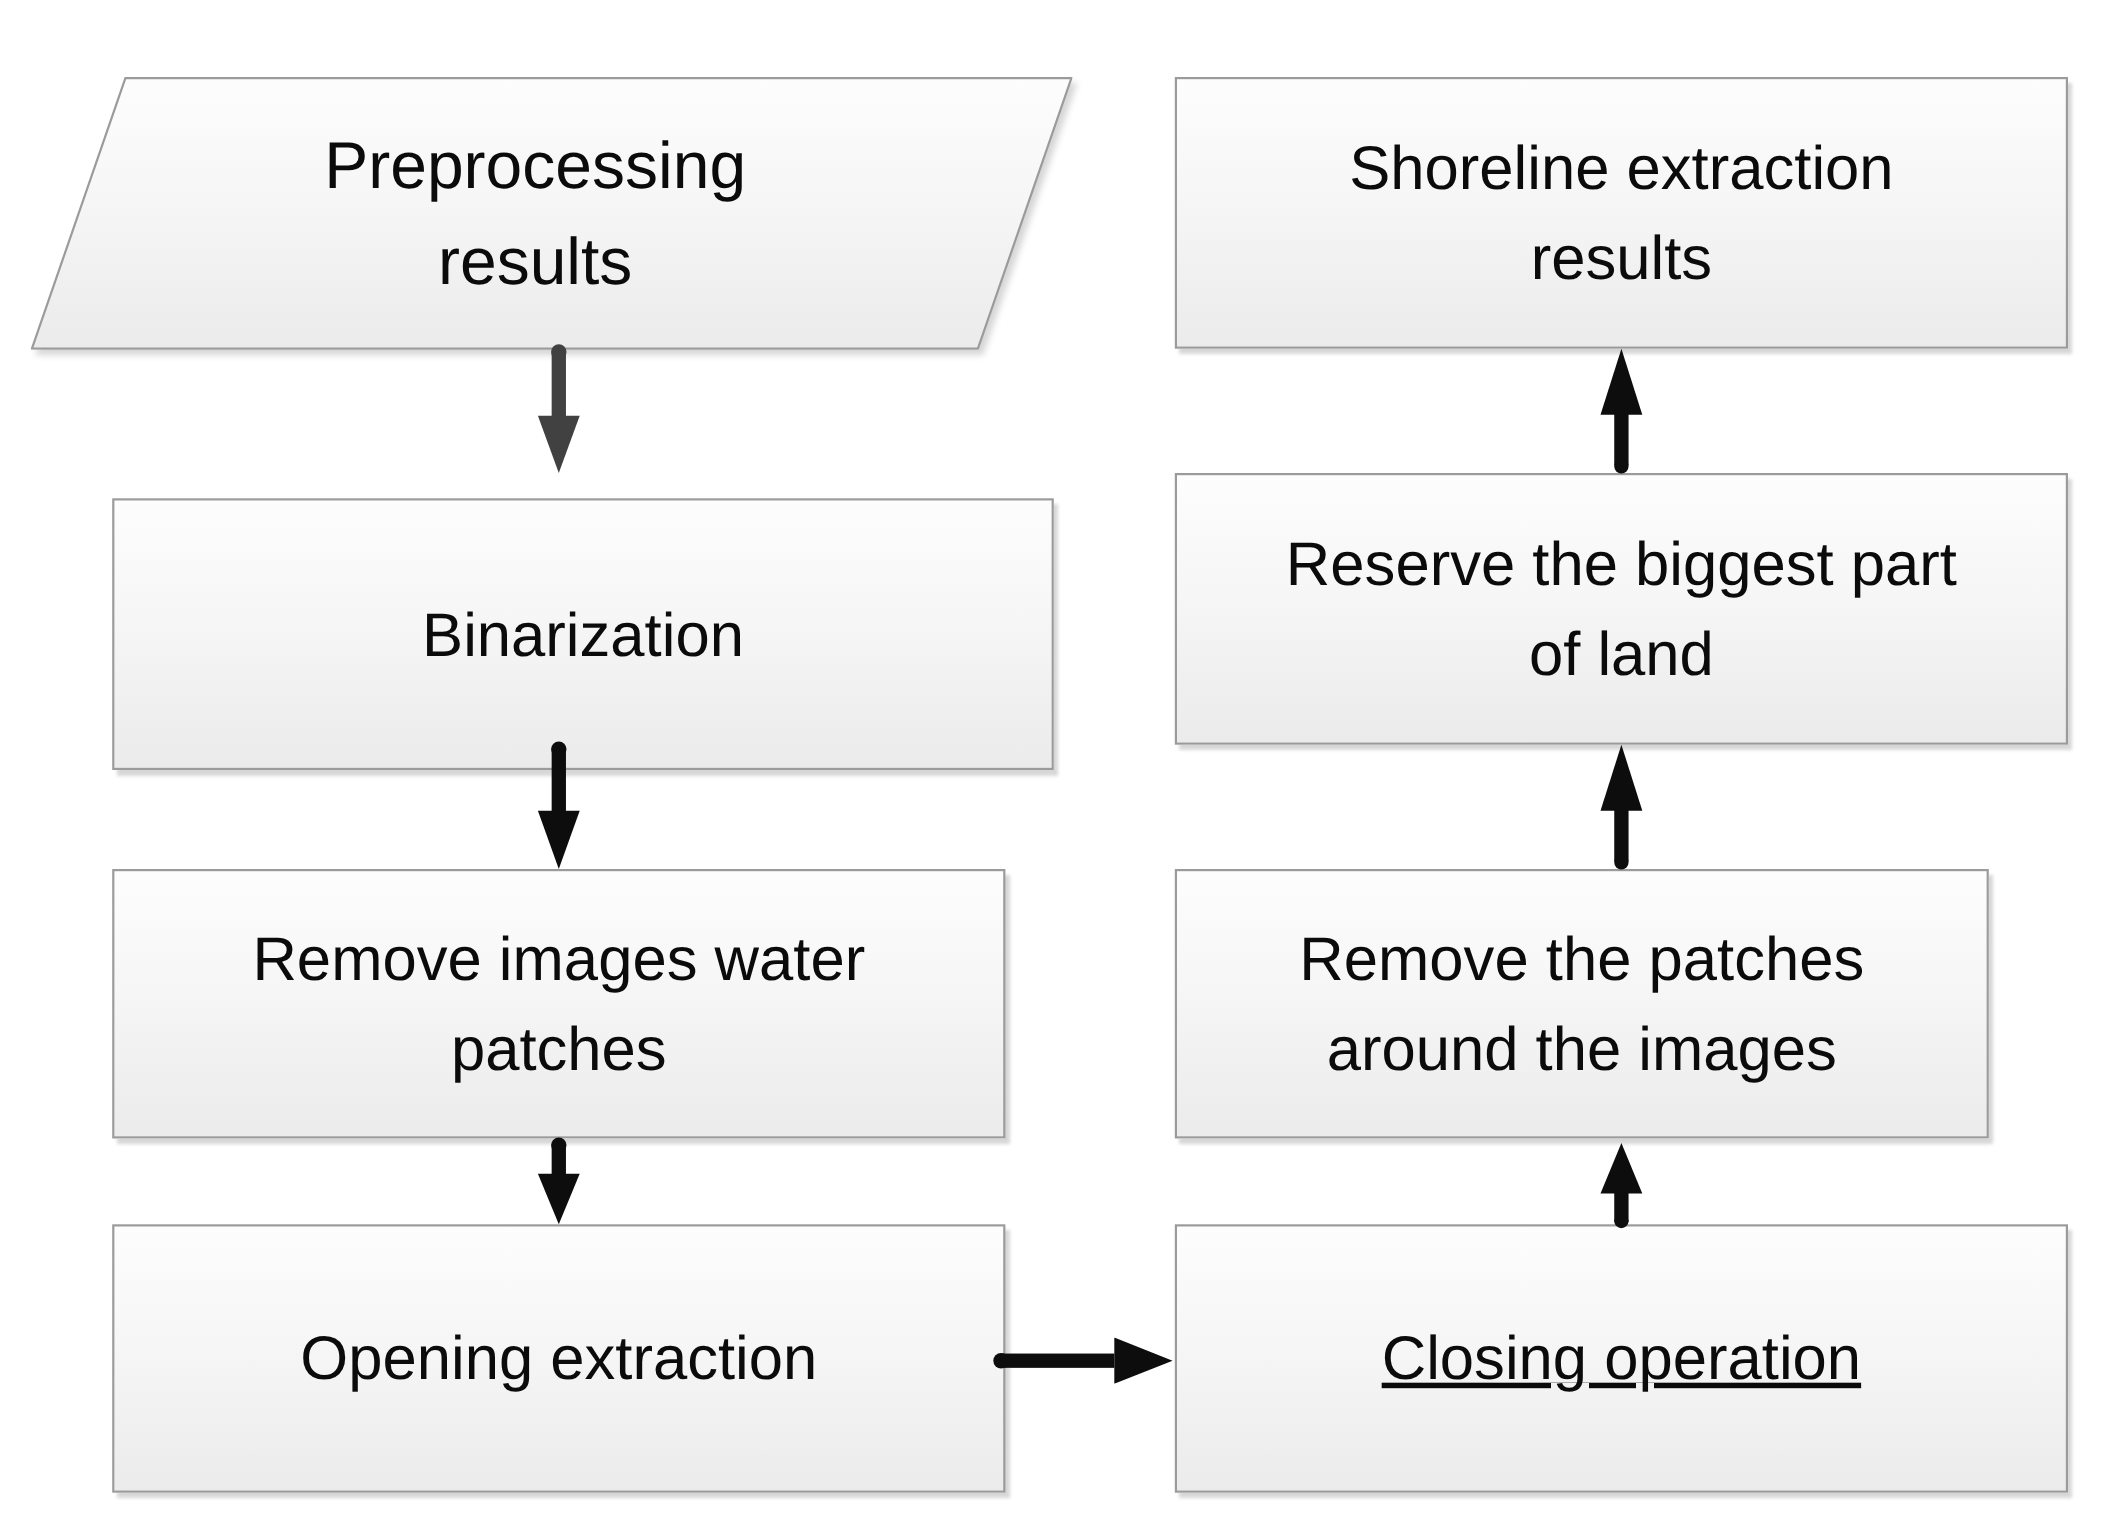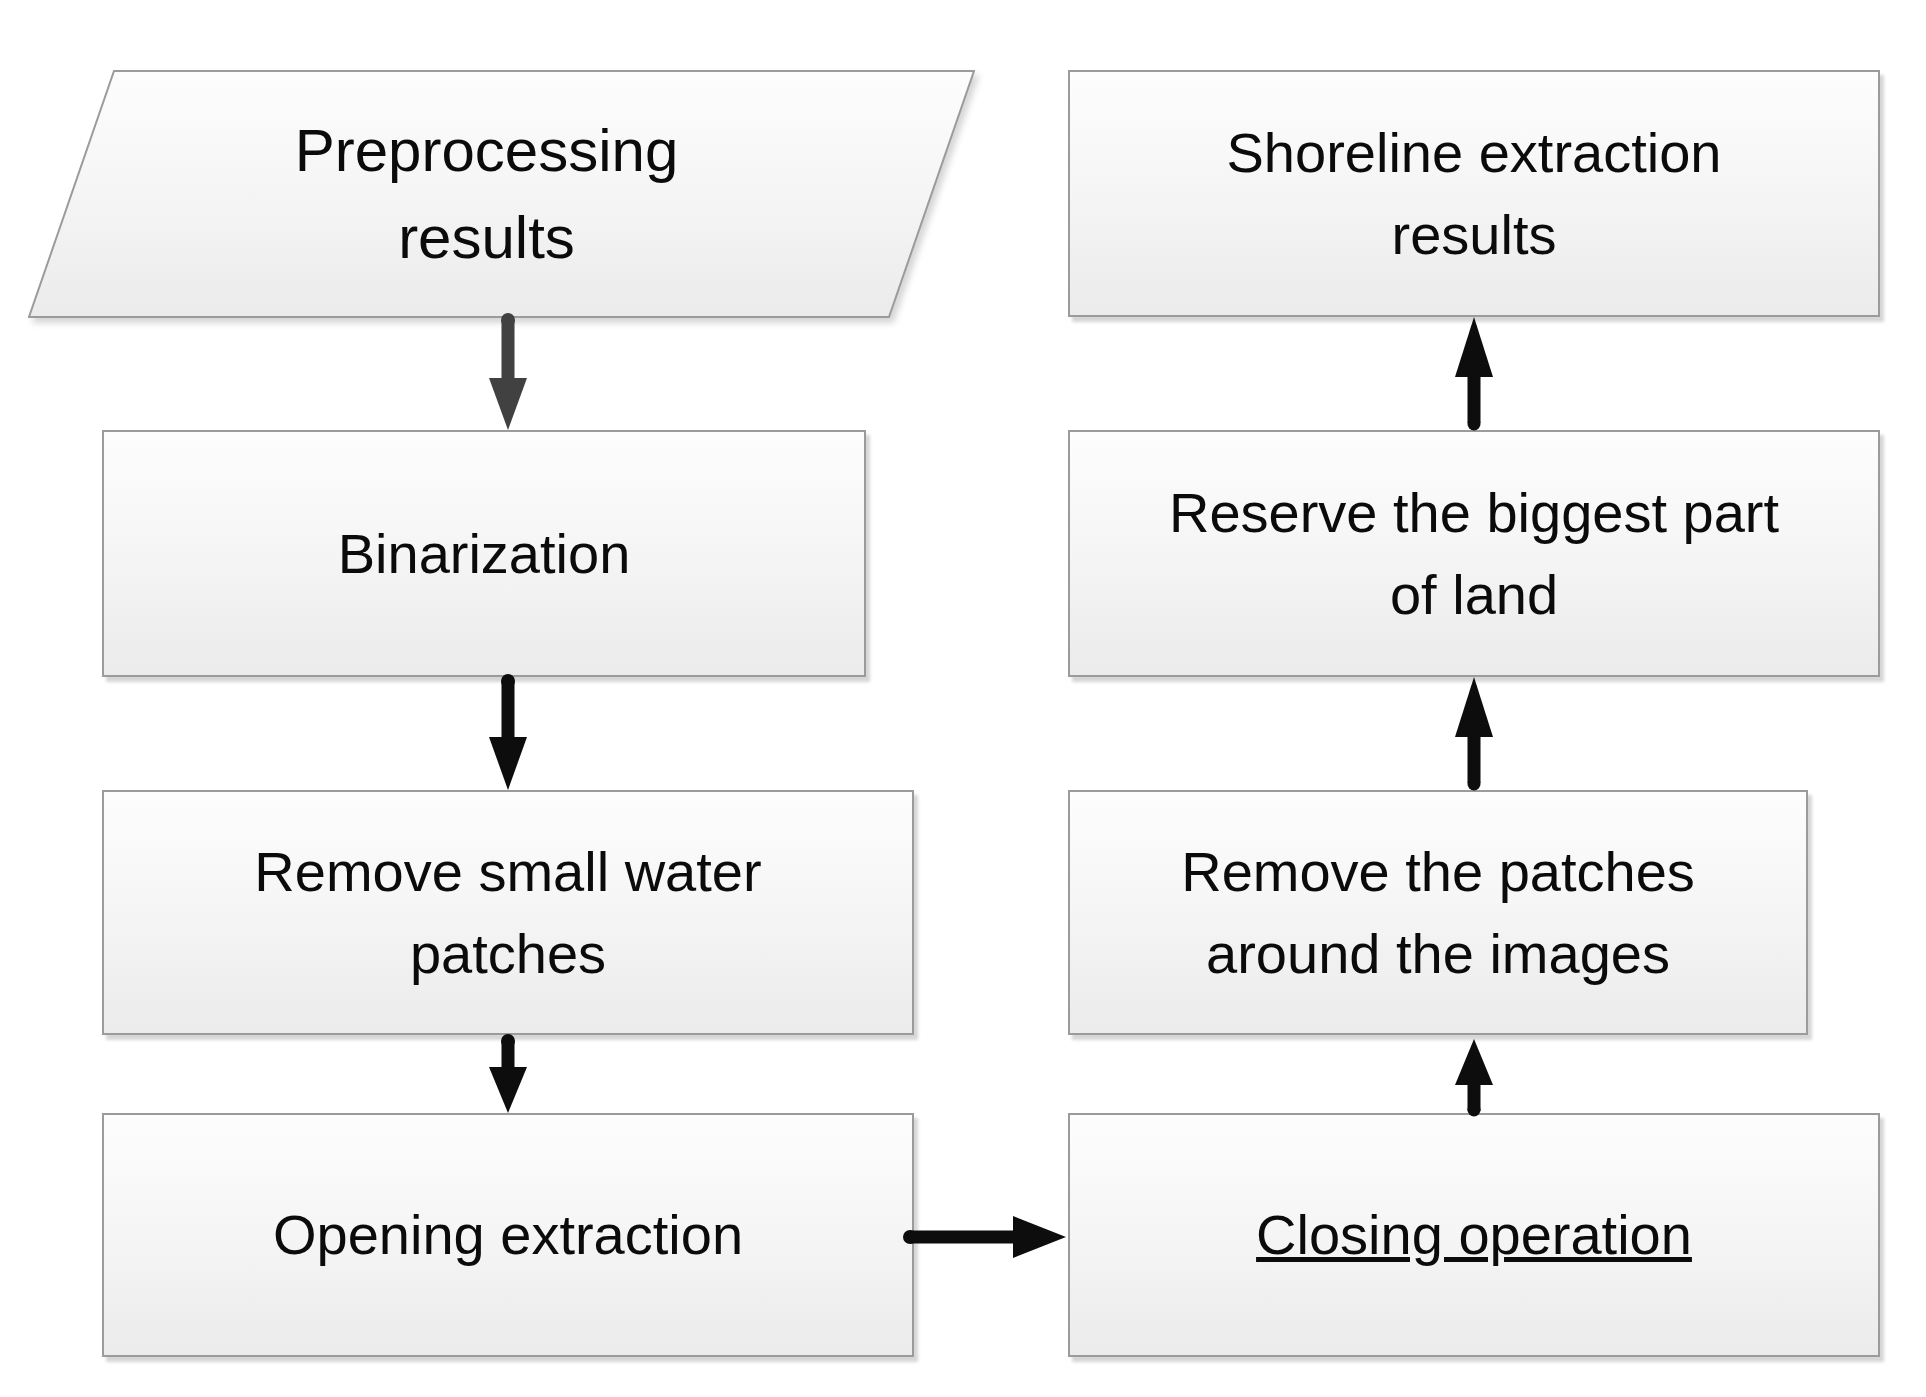--- a/index.html
+++ b/index.html
@@ -29,21 +29,21 @@
   .para-wrap { position: absolute; left: 28px; top: 70px; width: 947px; height: 248px; }
   .para-wrap svg { filter: drop-shadow(4px 5px 3px rgba(0,0,0,0.16)); }
   .para-label {
     position: absolute; left: 0; top: 0; width: 947px; height: 248px;
     display: flex; align-items: center; justify-content: center;
     text-align: center; color: #0b0b0b; font-size: 60px; line-height: 1.45;
     white-space: pre-line; padding-right: 30px; box-sizing: border-box;
   }
   .arrow { position: absolute; }
   
-  #box-binarization   { left: 102px;  top: 430px;  width: 764px; height: 247px; }
+  #box-binarization   { left: 102px;  top: 453px;  width: 856px; height: 247px; }
   #box-remove-small   { left: 102px;  top: 790px;  width: 812px; height: 245px; }
   #box-opening        { left: 102px;  top: 1113px; width: 812px; height: 244px; }
   #box-shoreline      { left: 1068px; top: 70px;   width: 812px; height: 247px; }
   #box-reserve        { left: 1068px; top: 430px;  width: 812px; height: 247px; }
   #box-remove-around  { left: 1068px; top: 790px;  width: 740px; height: 245px; }
   #box-closing        { left: 1068px; top: 1113px; width: 812px; height: 244px; text-decoration: underline; }
 </style>
 </head>
 <body>
 
@@ -62,21 +62,21 @@
     </svg>
     <div class="para-label">Preprocessing
 results</div>
   </div>
 
   <div class="box" id="box-binarization">
     <span>Binarization</span>
   </div>
 
   <div class="box" id="box-remove-small">
-    <span>Remove small water
+    <span>Remove images water
 patches</span>
   </div>
 
   <div class="box" id="box-opening">
     <span>Opening extraction</span>
   </div>
 
   <div class="box" id="box-shoreline">
     <span>Shoreline extraction
 results</span>

